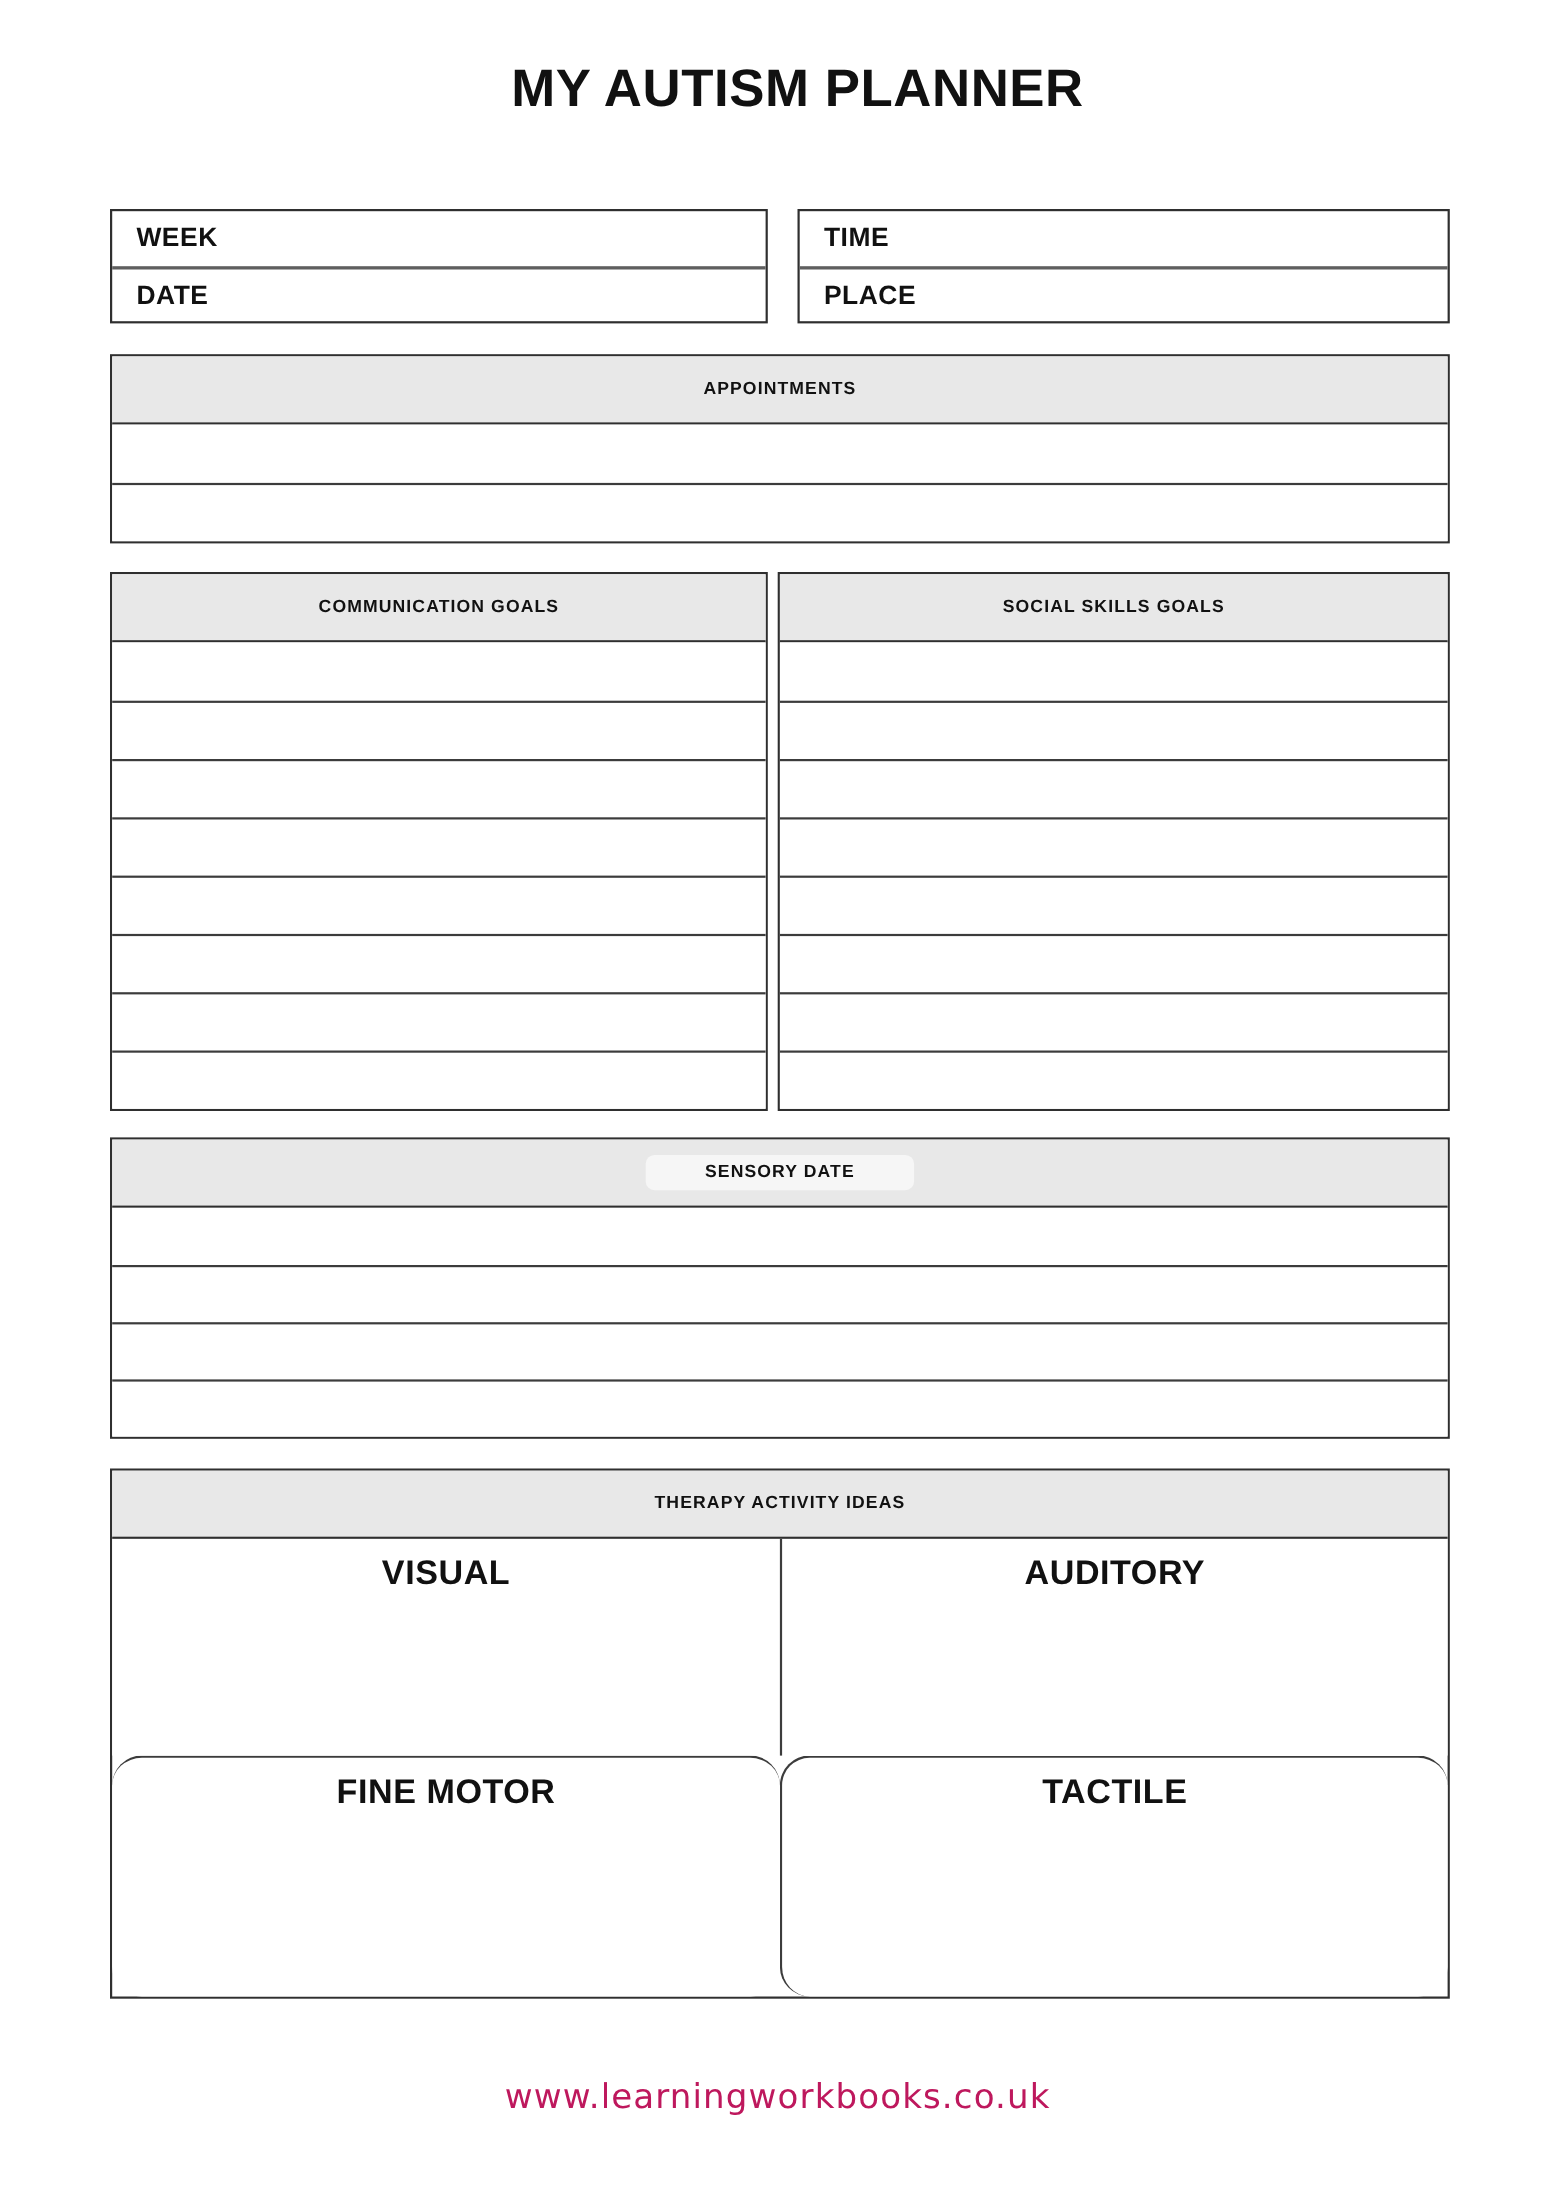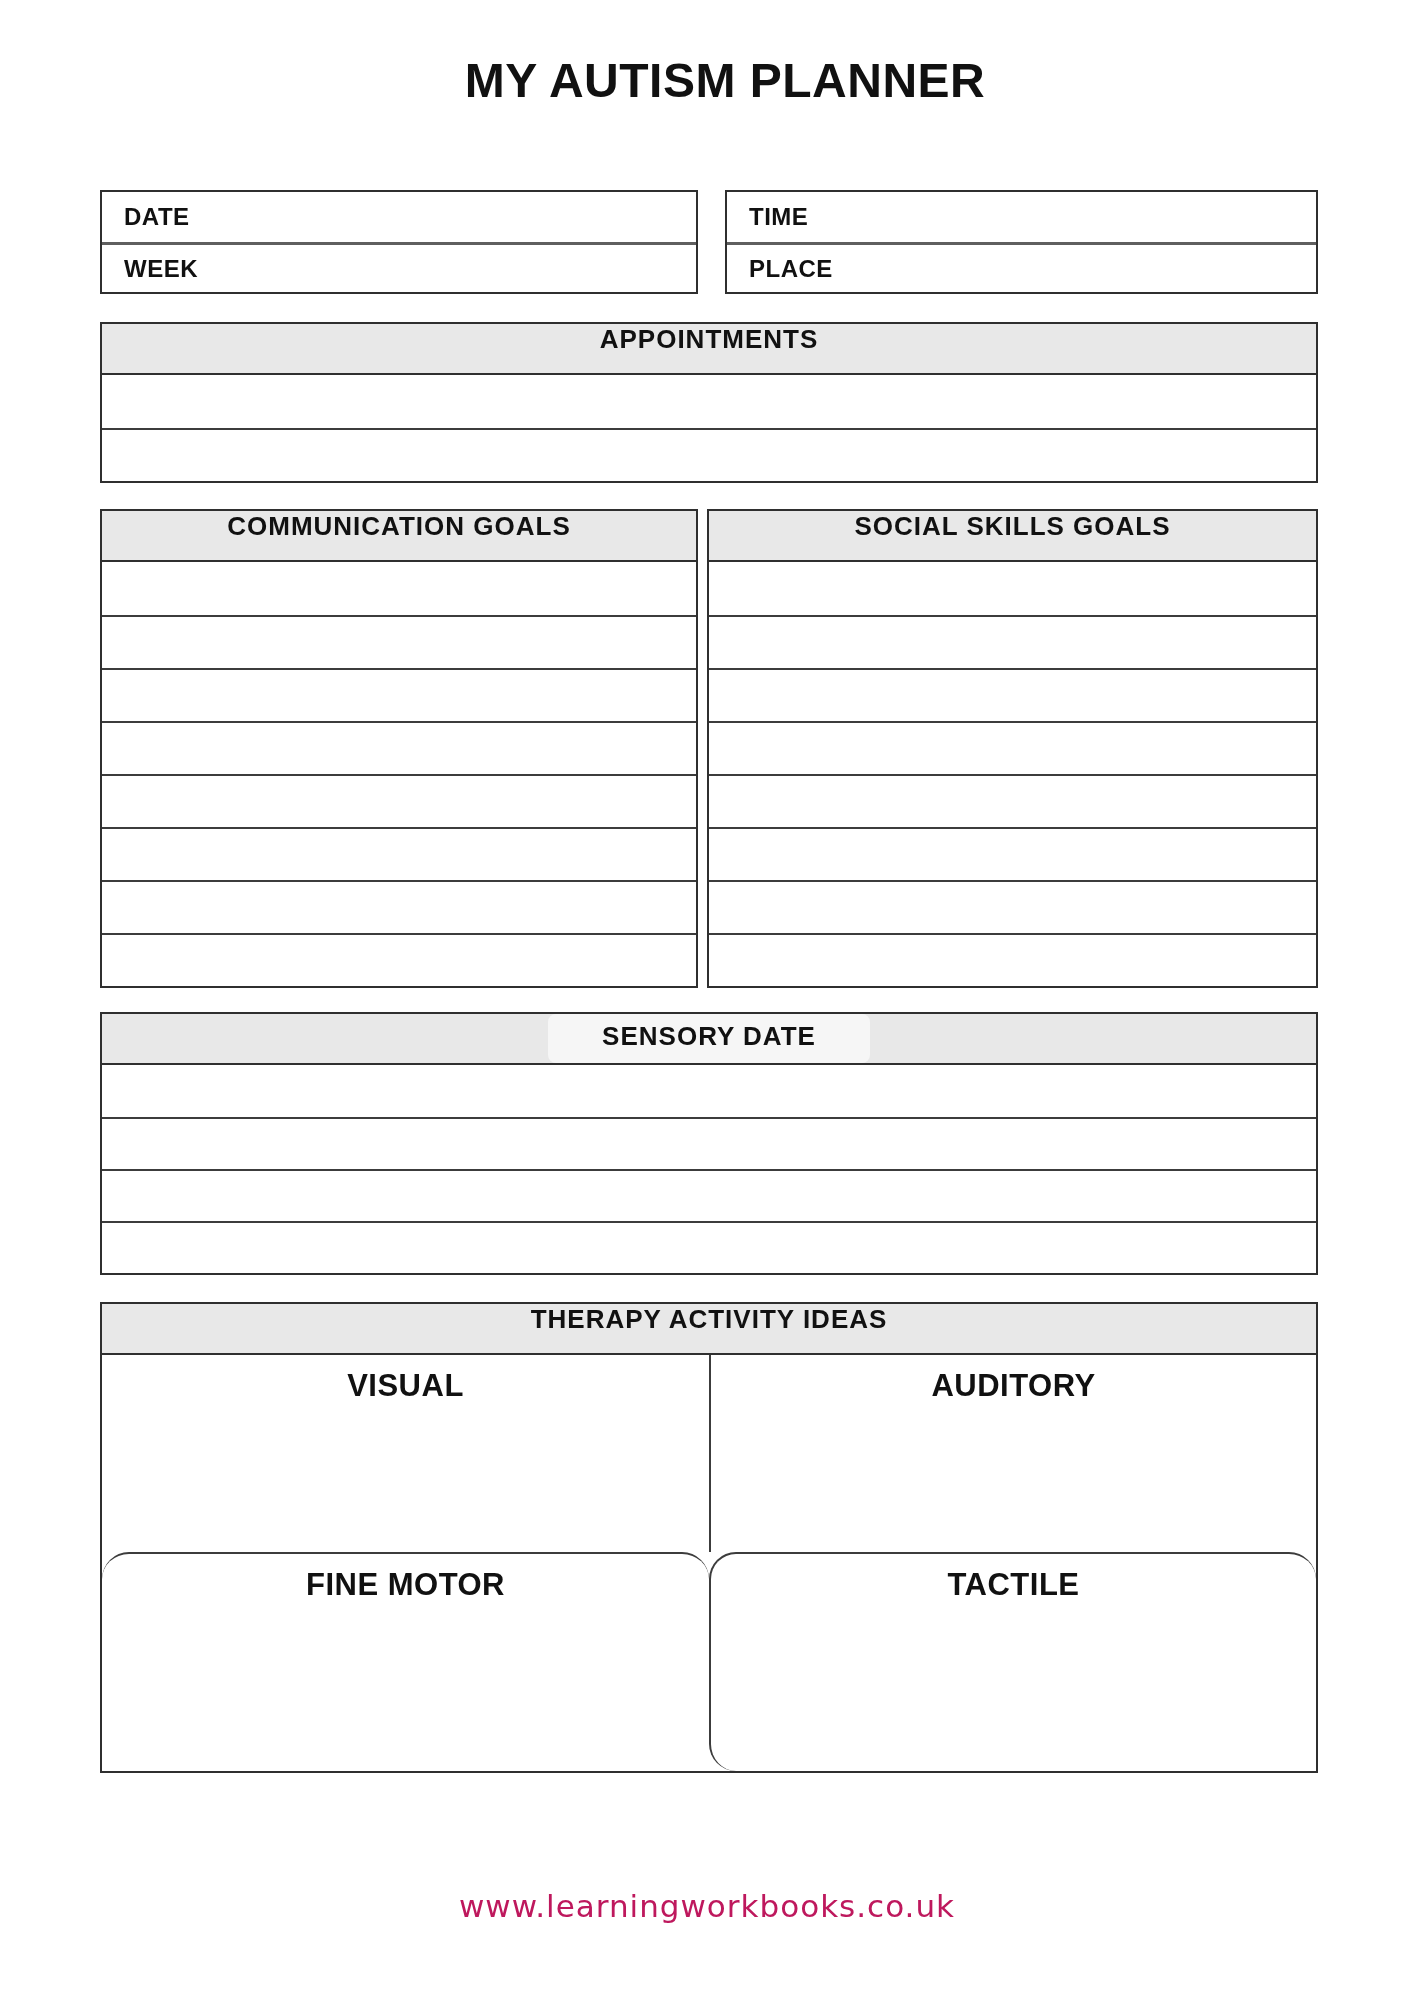--- a/index.html
+++ b/index.html
@@ -55,27 +55,28 @@
     font-weight: 700;
     font-size: 24px;
     letter-spacing: 0.5px;
   }
   .info-row + .info-row { border-top: 3px solid var(--divider-gray); }
   .info-value { margin-left: 12px; font-weight: 400; }
 
   
   .panel { border: 2px solid var(--border-dark); background: #fff; }
   .panel-header {
-    height: 51px;
+    height: 62px;
     background: var(--header-bg);
     border-bottom: 2px solid var(--border-dark);
     display: flex;
+    align-items: center;
     justify-content: center;
     font-weight: 700;
-    font-size: 26px;
+    font-size: 16px;
     letter-spacing: 1px;
     text-align: center;
   }
   .rows .row { height: 53px; background: #fff; }
   .rows .row + .row { border-top: 2px solid var(--border-mid); }
 
   .appointments { margin-top: 28px; }
 
   .goals-grid {
     display: grid;
@@ -128,25 +129,25 @@
 
 <div class="page">
 
   <h1 class="title">MY AUTISM PLANNER</h1>
 
   <div class="content">
 
     <div class="info-grid">
       <div class="info-box">
         <div class="info-row">
+          <span class="info-label">WEEK</span>
+          <span class="info-value"></span>
+        </div>
+        <div class="info-row">
           <span class="info-label">DATE</span>
-          <span class="info-value"></span>
-        </div>
-        <div class="info-row">
-          <span class="info-label">WEEK</span>
           <span class="info-value"></span>
         </div>
       </div>
       <div class="info-box">
         <div class="info-row">
           <span class="info-label">TIME</span>
           <span class="info-value"></span>
         </div>
         <div class="info-row">
           <span class="info-label">PLACE</span>

